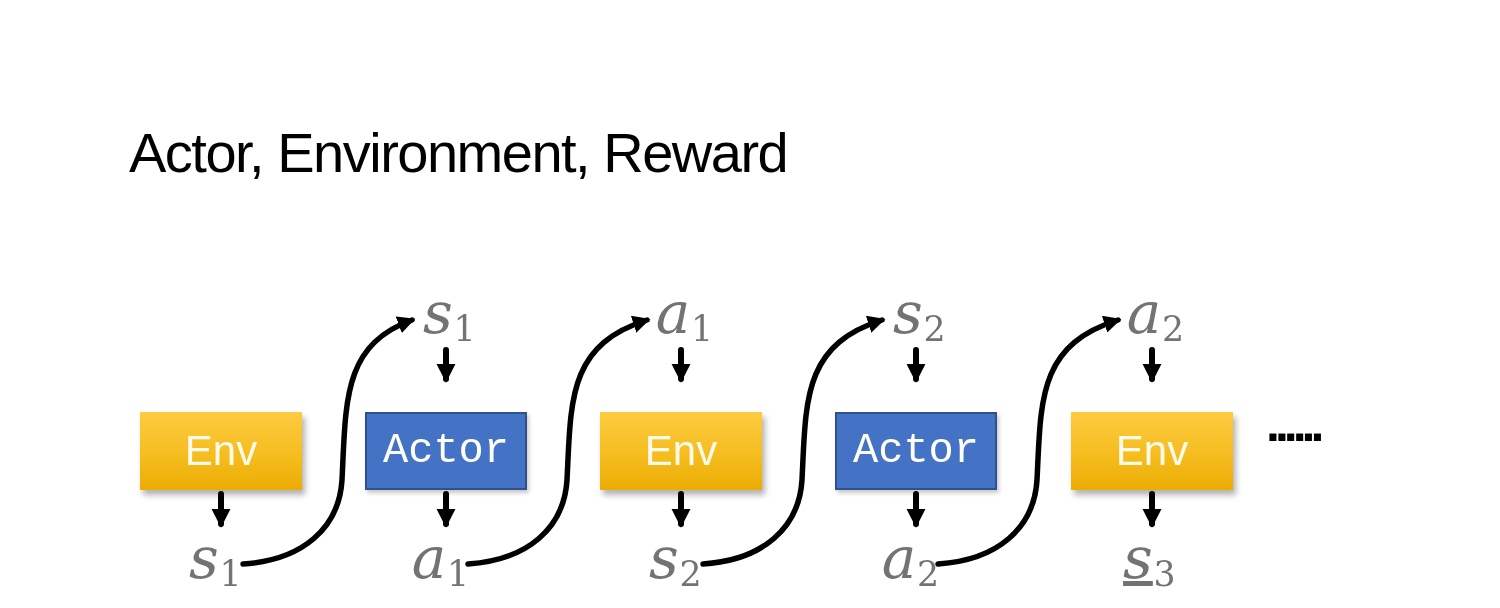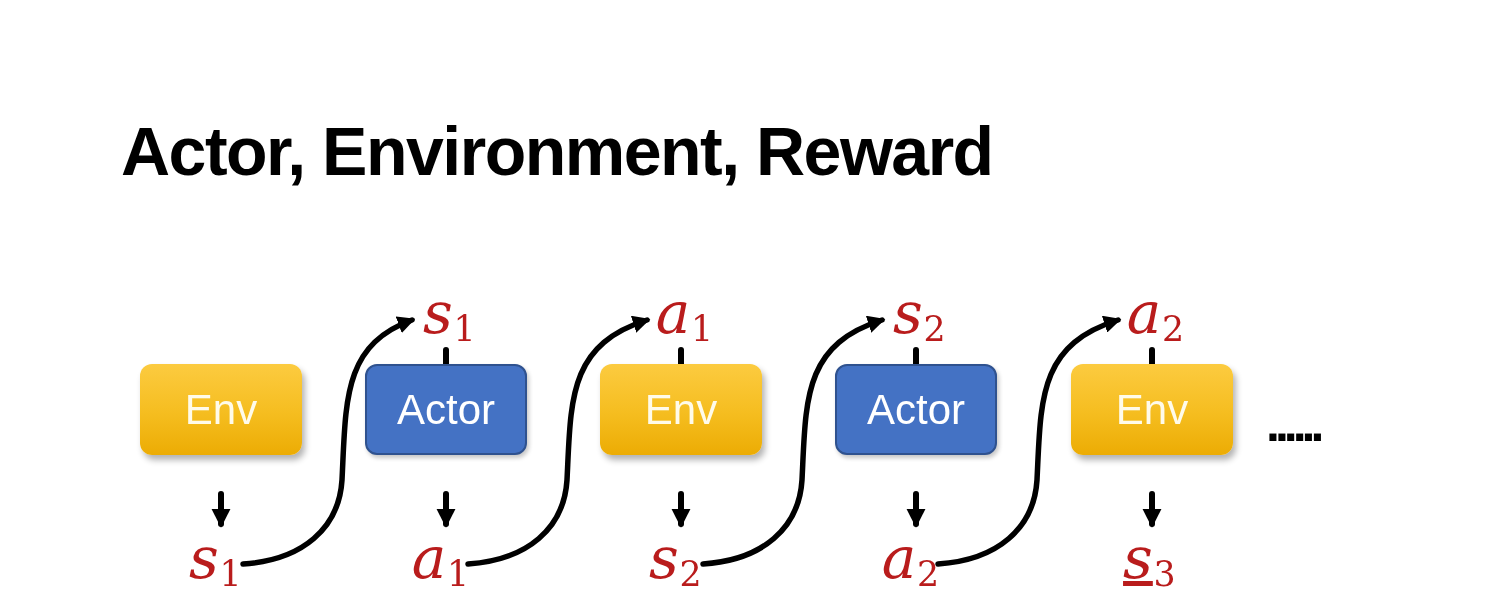--- a/index.html
+++ b/index.html
@@ -1,45 +1,46 @@
 <!DOCTYPE html>
 <html style="--title-text: #000000; --env-top: #FCCB40; --env-bottom: #ECAC04; --env-text: #FFFBEA; --actor-fill: #4472C4; --actor-border: #2F528F; --actor-text: #FFFFFF; --arrow: #000000;"><head>
 <meta charset="utf-8">
 <style>
   html,body { margin:0; padding:0; background:#ffffff; }
   .slide {
     position:relative; width:1500px; height:608px; background:#ffffff;
     overflow:hidden; font-family:"Liberation Sans", sans-serif;
   }
   .title {
-    position:absolute; left:117px; top:112px; margin:4px;
-    font-size:68px; font-weight:700; letter-spacing:-1.5px; line-height:1.05;
+    position:absolute; left:117px; top:112px; margin:12px;
+    font-size:56px; font-weight:400; letter-spacing:-1.5px; line-height:1.05;
     color:var(--title-text,#000); white-space:nowrap;
   }
   .box {
-    position:absolute; top:364px; width:162px; height:91px;
+    position:absolute; top:412px; width:162px; height:78px;
     display:flex; align-items:center; justify-content:center;
-    font-size:42px; line-height:1; border-radius:12px;
+    font-size:42px; line-height:1; border-radius:0;
   }
   .box.env {
     background:linear-gradient(180deg, var(--env-top,#FCCB40) 0%, #F5BD1F 55%, var(--env-bottom,#ECAC04) 100%);
     color:var(--env-text,#FFFBEA);
     box-shadow:3px 5px 6px rgba(0,0,0,0.30);
   }
   .box.actor {
     background:var(--actor-fill,#4472C4);
     border:2.5px solid var(--actor-border,#2F528F);
     color:var(--actor-text,#FFFFFF);
     box-shadow:2px 3px 4px rgba(0,0,0,0.22);
     box-sizing:border-box;
+    font-family:Liberation Mono, monospace;
   }
   .mlabel {
     position:absolute; transform:translateX(-50%);
     font-family:"DejaVu Serif","Liberation Serif",serif;
-    font-size:58px; line-height:1; color:#b91c1c; white-space:nowrap;
+    font-size:58px; line-height:1; color:#737373; white-space:nowrap;
   }
   .mlabel i { font-style:italic; }
   .mlabel sub {
     font-style:normal; font-size:0.60em; line-height:1;
     position:relative; vertical-align:baseline; top:0.22em; left:0.02em;
   }
   .mlabel.top { top:284px; }
   .mlabel.bottom { top:529px; }
   .ellipsis {
     position:absolute; left:1266px; top:399px;

